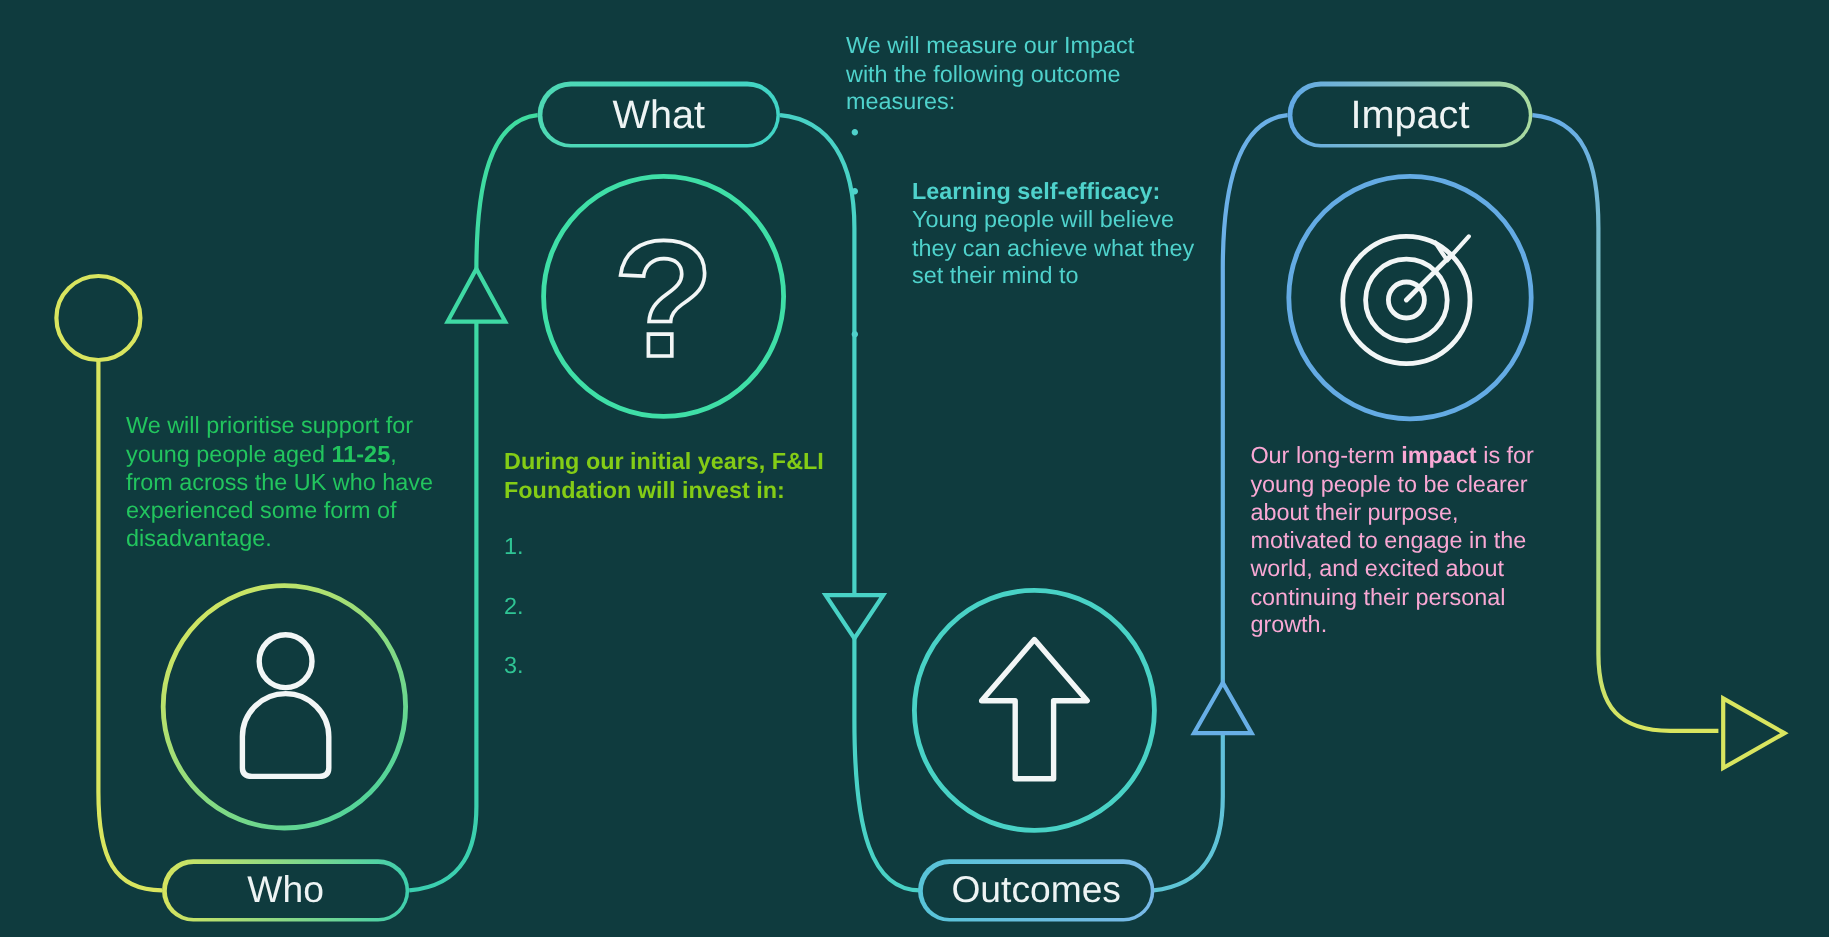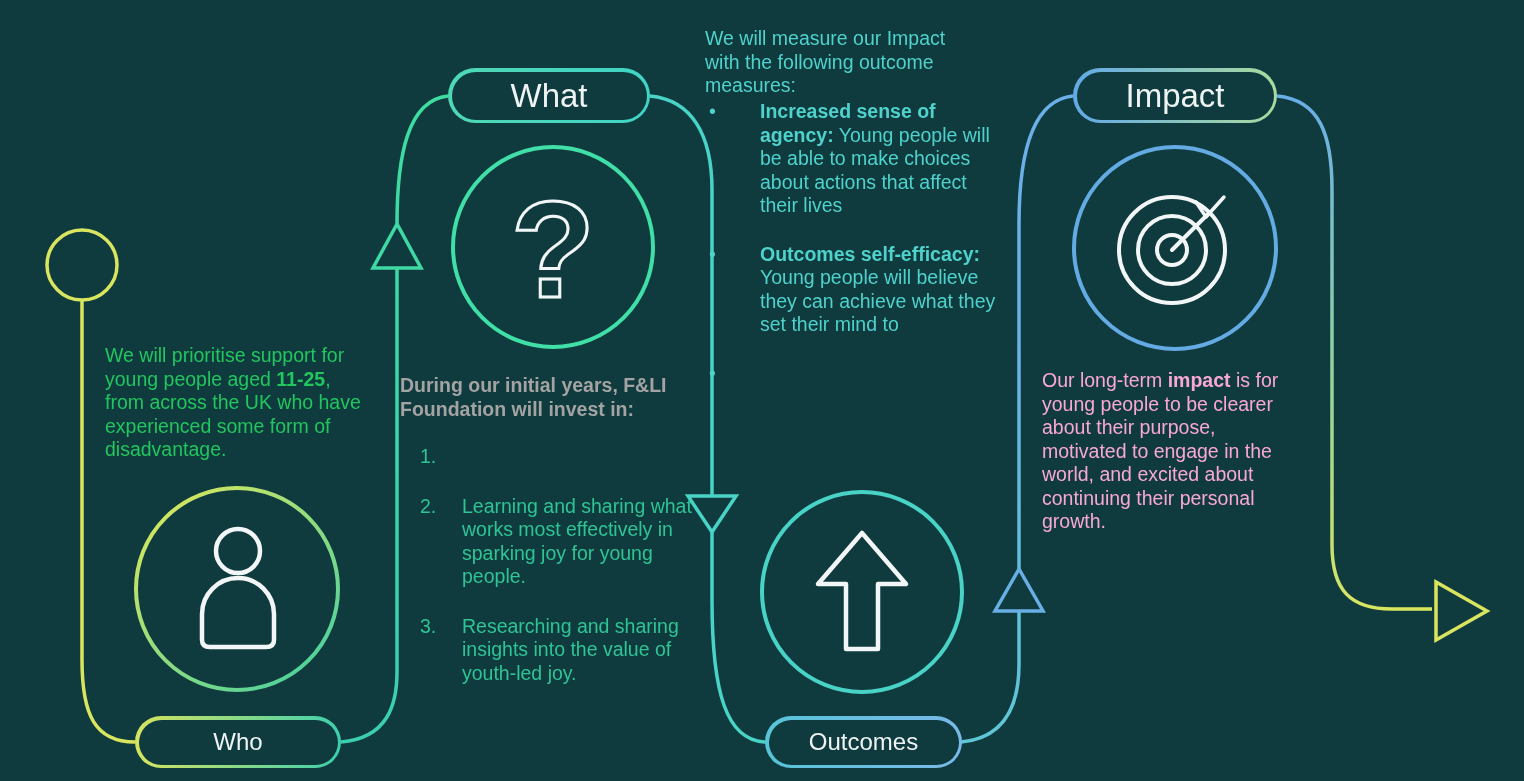--- a/index.html
+++ b/index.html
@@ -19,25 +19,25 @@
   }
   .pill-who      { left:135px; top:716px; width:206px; height:52px;
                    background:linear-gradient(90deg,#d6e45f,#3ecfae); }
   .pill-what     { left:448px; top:68px;  width:202px; height:55px;
                    background:linear-gradient(90deg,#4fd8b4,#41d4c6); }
   .pill-outcomes { left:765px; top:716px; width:197px; height:52px;
                    background:linear-gradient(90deg,#58c4d8,#79b9e8); }
   .pill-impact   { left:1073px; top:68px; width:204px; height:55px;
                    background:linear-gradient(90deg,#62a9e6,#aadb9e); }
   .pill-lg .pill-inner { font-size:33px; }
-  .pill-sm .pill-inner { font-size:24px; }
+  .pill-sm .pill-inner { font-size:31px; }
 
   .txt { position:absolute; font-size:19.5px; line-height:23.5px; }
   .who-text      { left:105px;  top:344px; width:268px; color:#22c55e; }
-  .what-heading  { left:400px;  top:374px; width:292px; color:#a3a3a3; font-weight:bold; }
+  .what-heading  { left:420px;  top:374px; width:292px; color:#84cc16; font-weight:bold; }
   .what-list     { left:420px;  top:445px; width:280px; color:#2fc494; }
   .outcomes-intro{ left:705px;  top:27px;   width:268px; color:#4fd2cc; }
   .outcomes-list { left:705px;  top:100px; width:300px; color:#4fd2cc; }
   .impact-text   { left:1042px; top:369px; width:252px; color:#f9a8d4; }
 
   .li { display:flex; margin-bottom:26px; }
   .li-num { width:42px; flex:none; }
   .li-txt { width:238px; }
   .ob { display:flex; margin-bottom:25px; }
   .ob-marker { width:51px; flex:none; padding-left:4px; }
@@ -142,37 +142,34 @@
     <span>We will prioritise support for young people aged </span><span class="b">11-25</span><span>, from across the UK who have experienced some form of disadvantage.</span>
   </div>
 
   <div class="txt what-heading">During our initial years, F&amp;LI Foundation will invest in:</div>
   <div class="txt what-list">
     <div class="li">
       <span class="li-num">1.</span>
     </div>
     <div class="li">
       <span class="li-num">2.</span>
-      <span class="li-txt">Learning and sharing what works most effectively in sparking joy for young people.</span>
     </div>
     <div class="li">
       <span class="li-num">3.</span>
-      <span class="li-txt">Researching and sharing insights into the value of youth-led joy.</span>
     </div>
   </div>
 
   <div class="txt outcomes-intro">We will measure our Impact with the following outcome measures:</div>
   <div class="txt outcomes-list">
     <div class="ob">
       <span class="ob-marker">•</span>
-      <span class="ob-txt"><span class="b">Increased sense of agency:</span><span> Young people will be able to make choices about actions that affect their lives</span></span>
     </div>
     <div class="ob">
       <span class="ob-marker">•</span>
-      <span class="ob-txt"><span class="b">Outcomes self-efficacy:</span><span> Young people will believe they can achieve what they set their mind to</span></span>
+      <span class="ob-txt"><span class="b">Learning self-efficacy:</span><span> Young people will believe they can achieve what they set their mind to</span></span>
     </div>
     <div class="ob">
       <span class="ob-marker">•</span>
     </div>
   </div>
 
   <div class="txt impact-text">
     <span>Our long-term </span><span class="b">impact</span><span> is for young people to be clearer about their purpose, motivated to engage in the world, and excited about continuing their personal growth.</span>
   </div>
 

